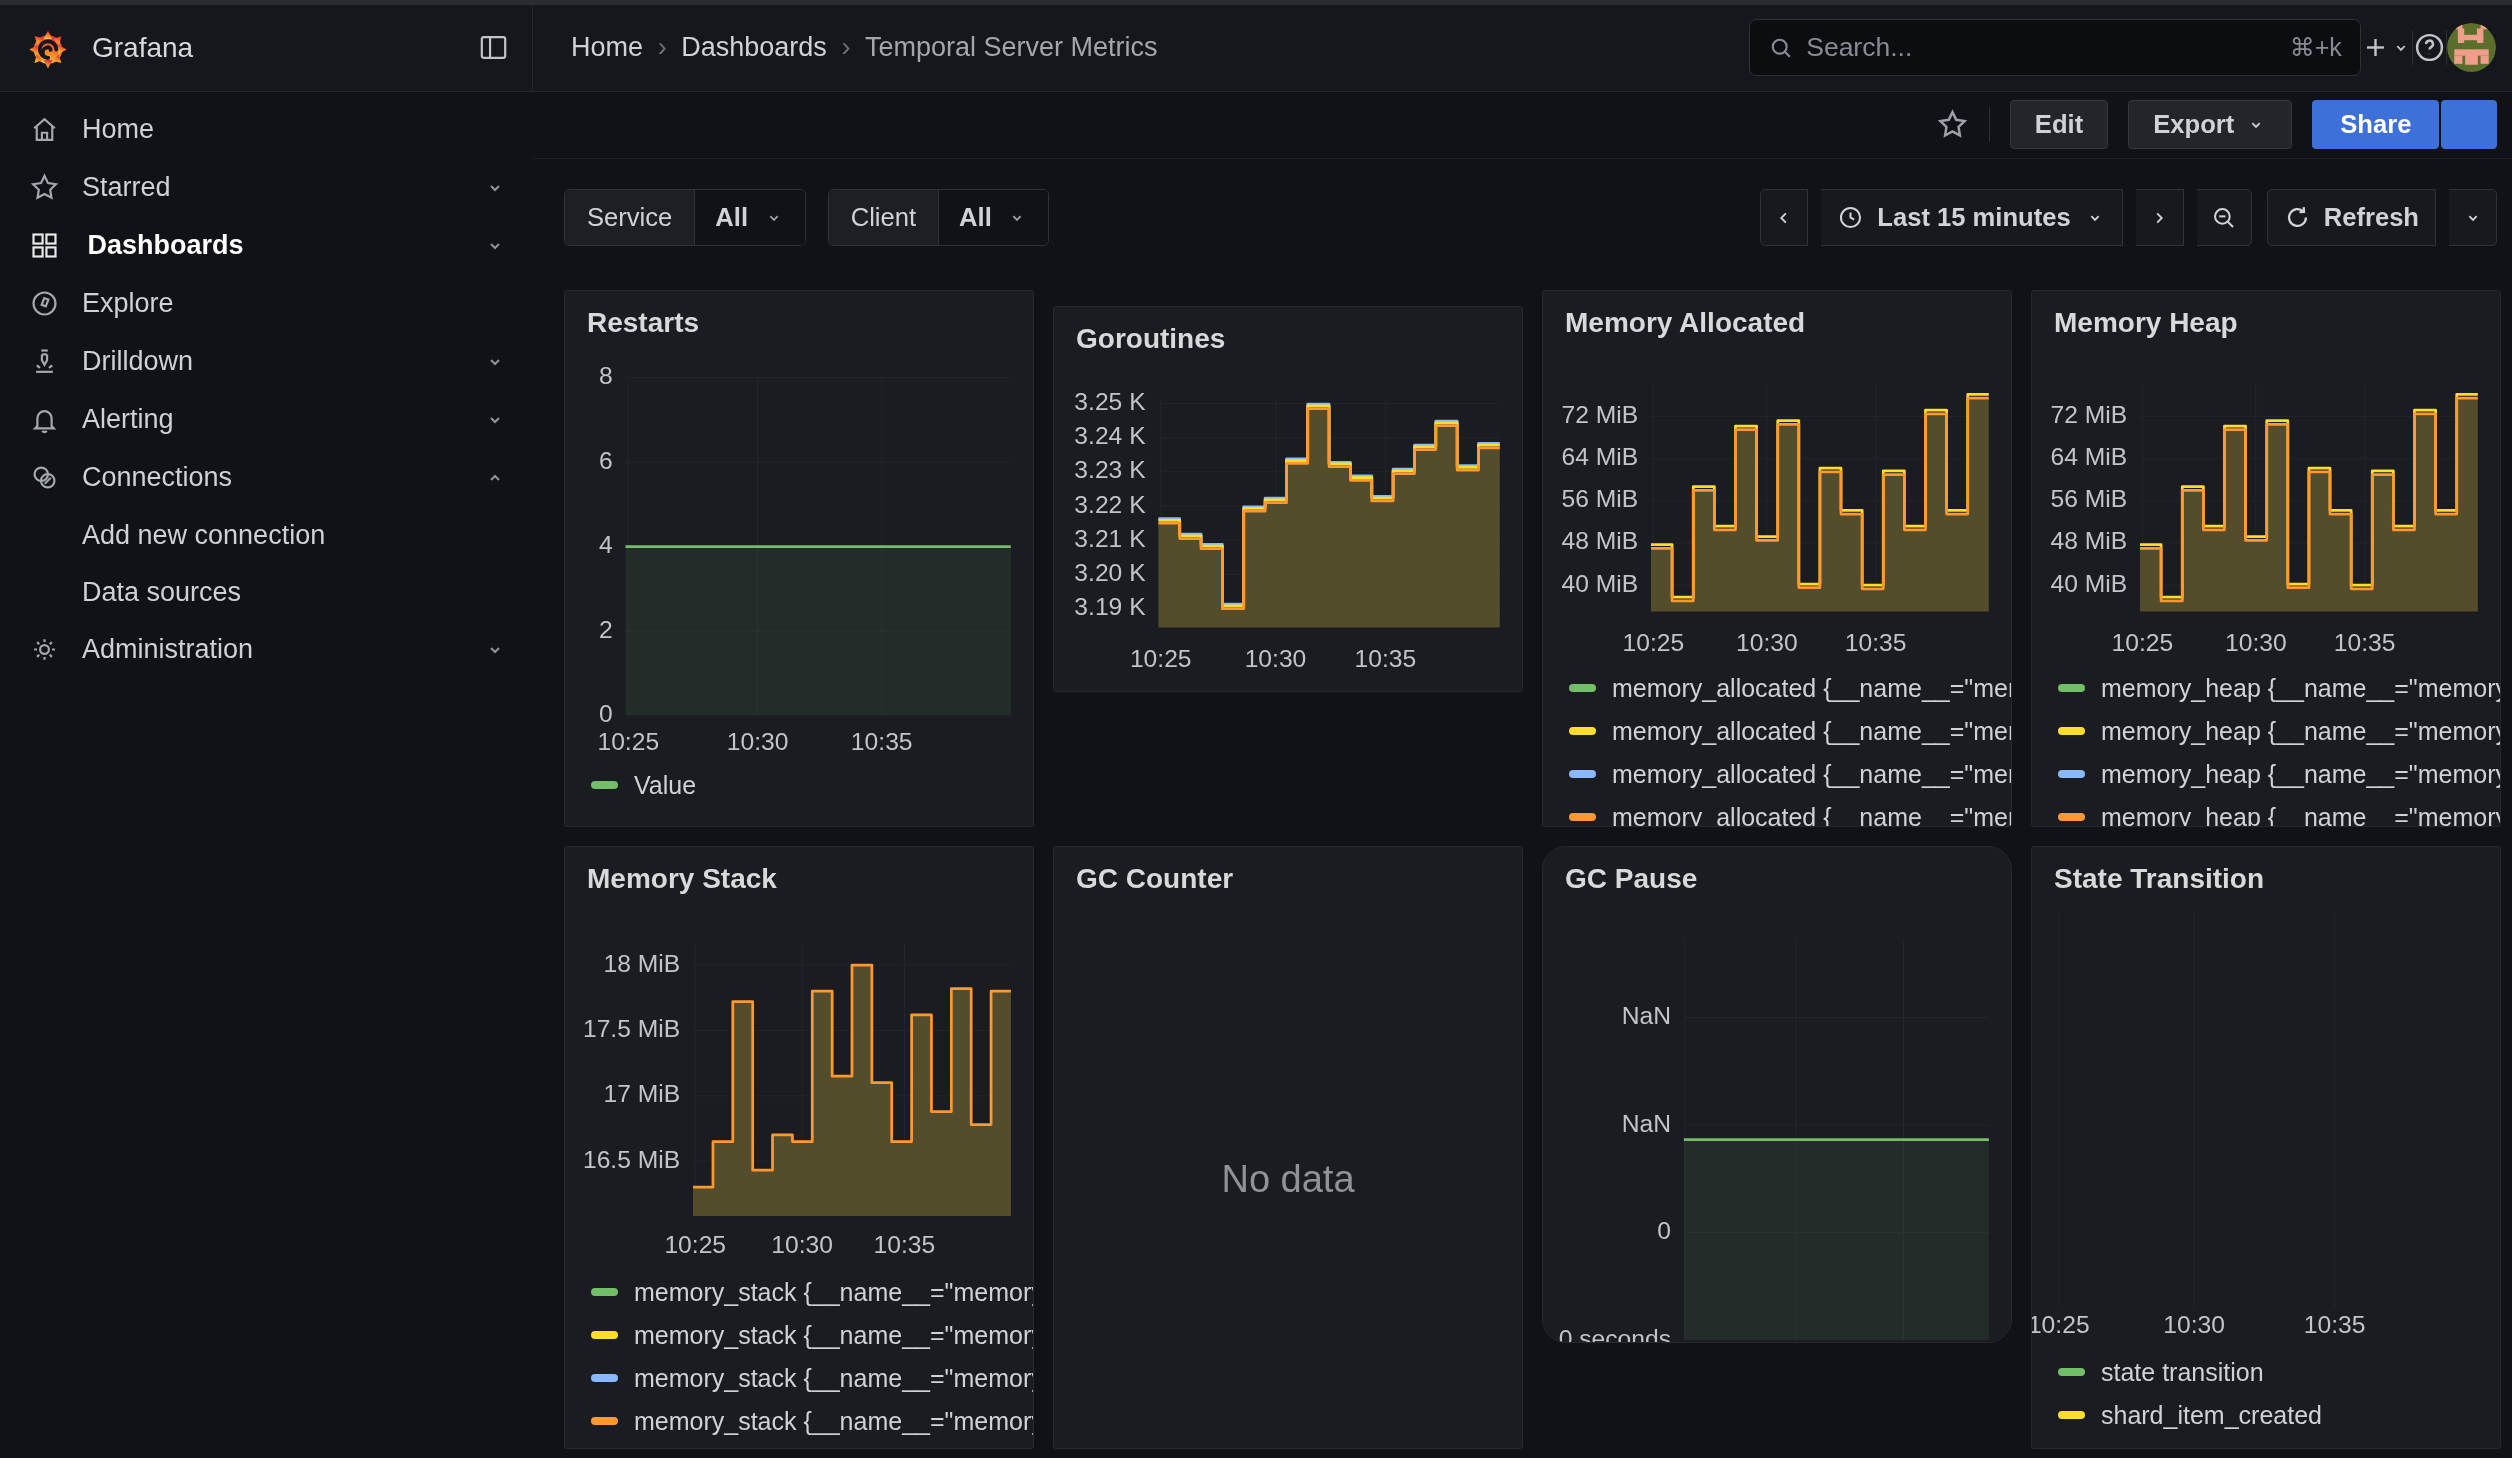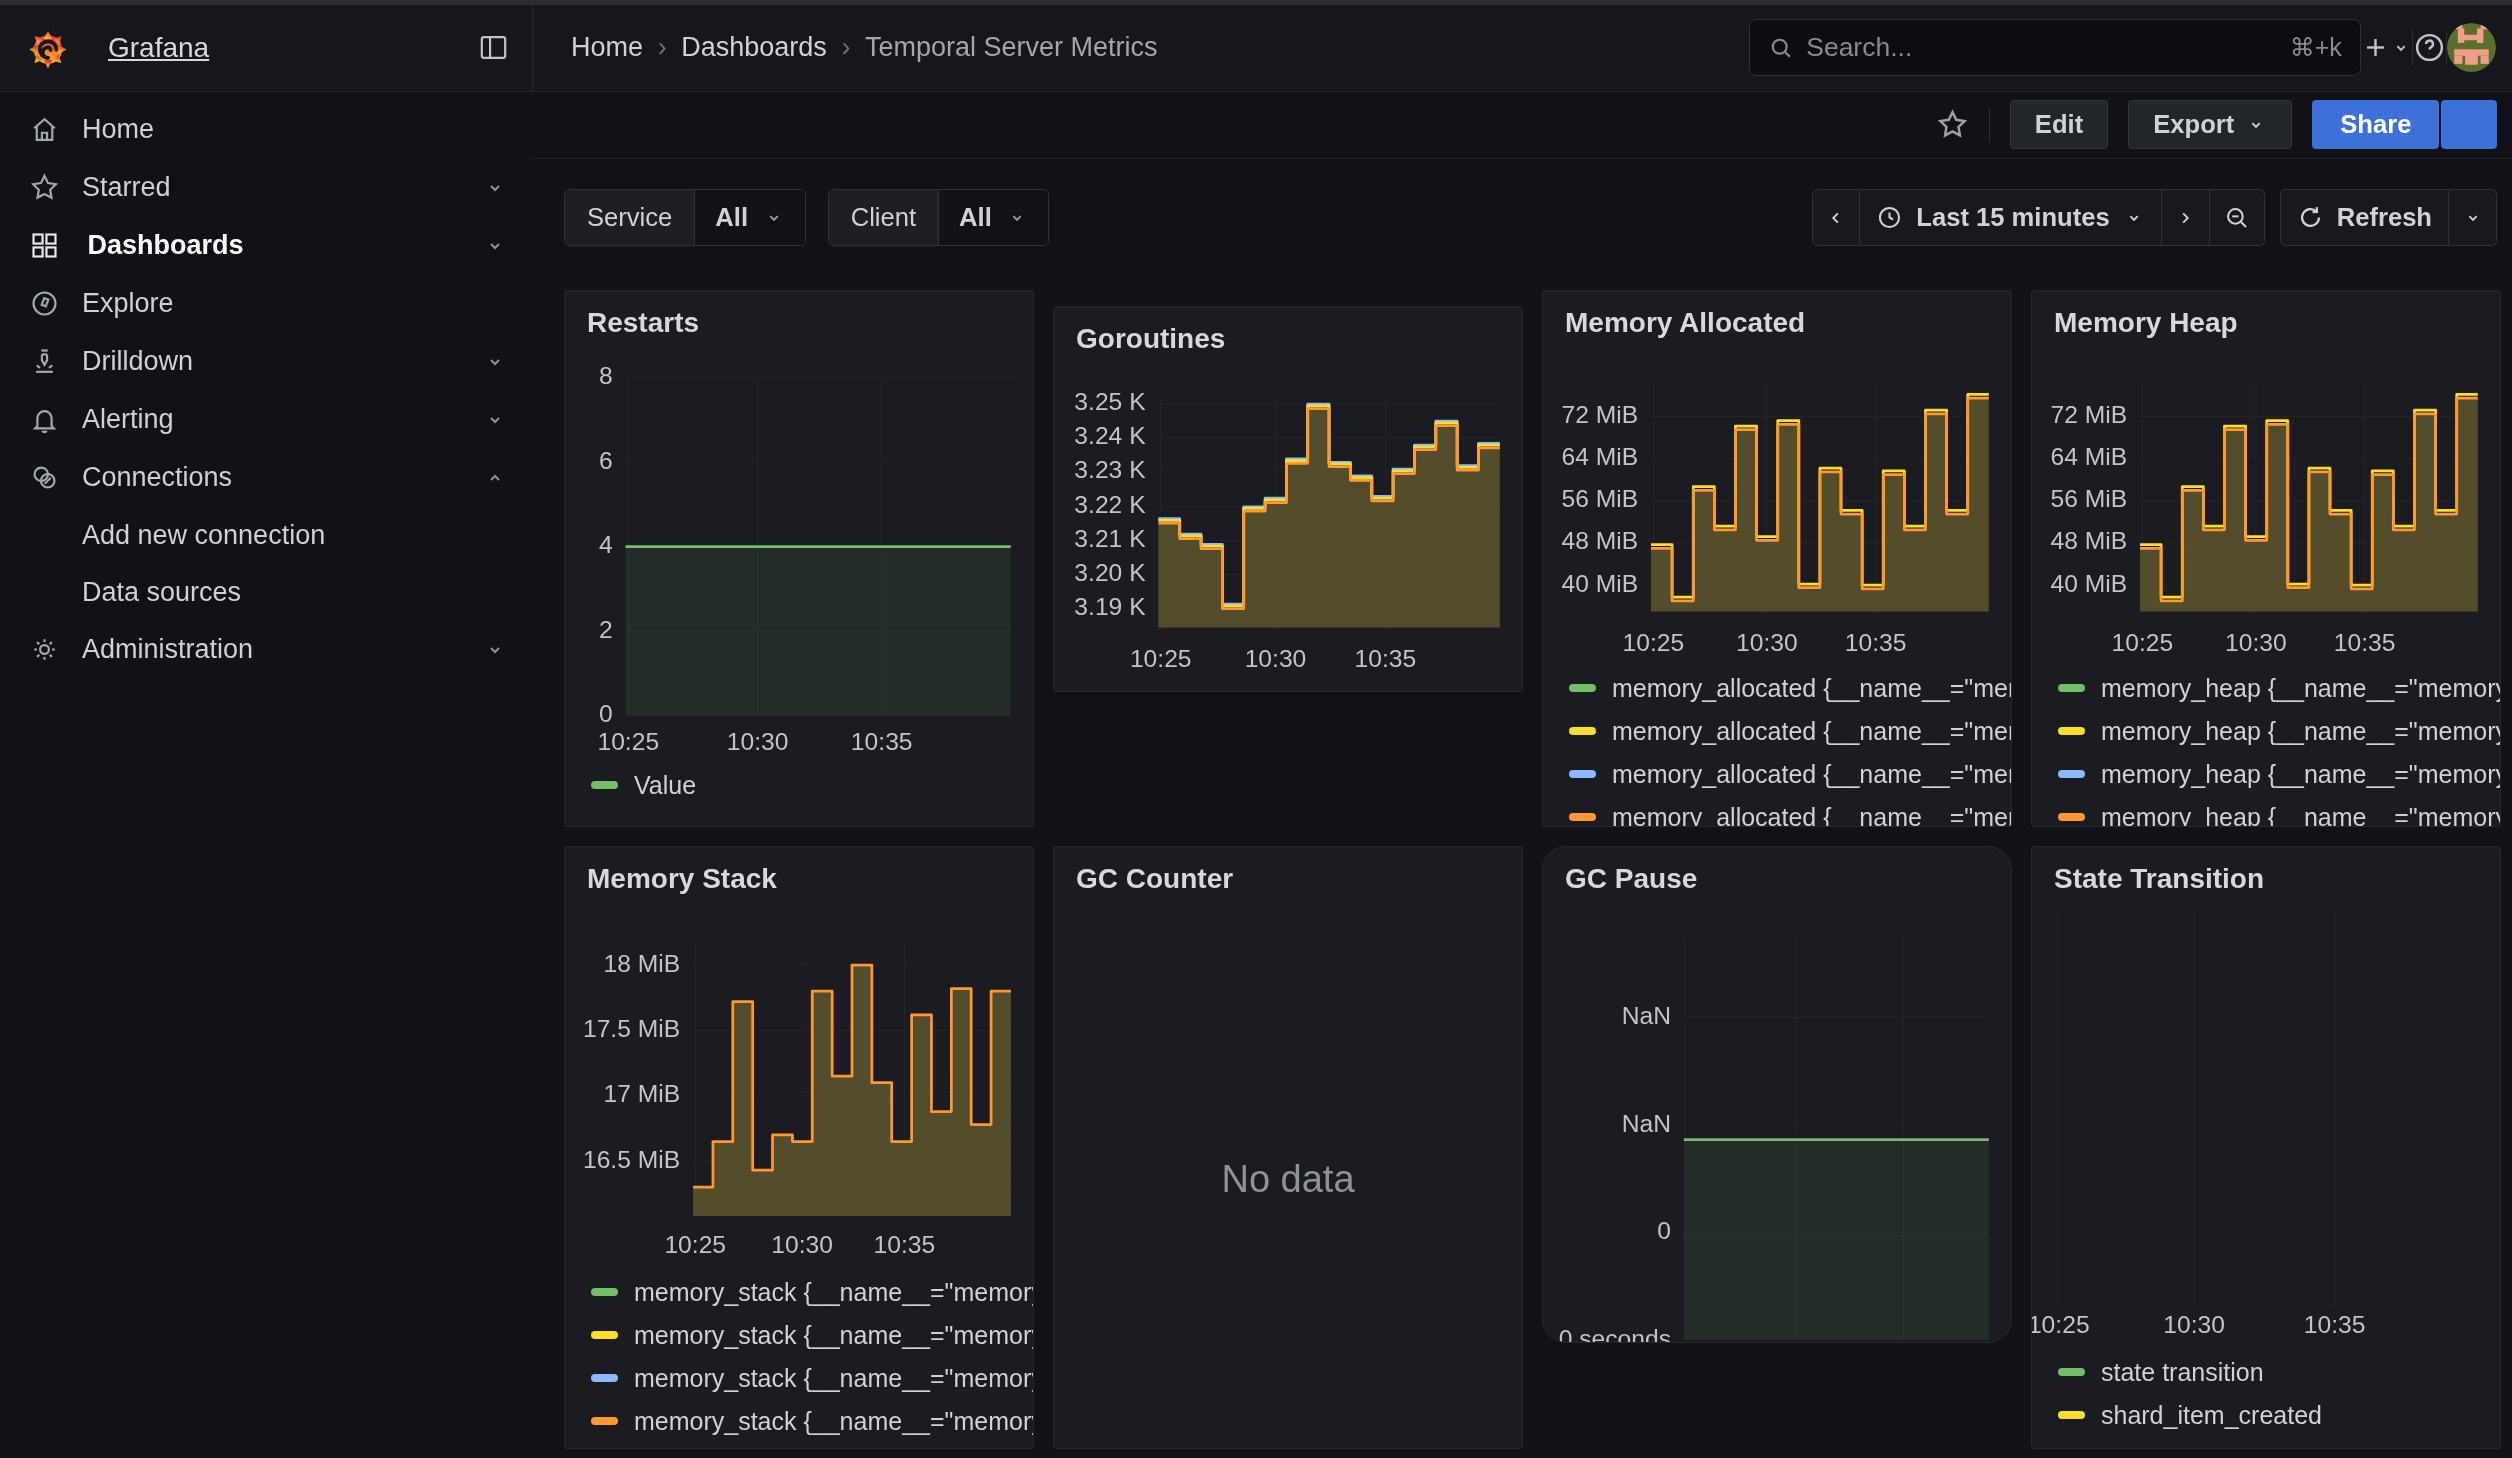--- a/index.html
+++ b/index.html
@@ -5,21 +5,21 @@
   * { margin:0; padding:0; box-sizing:border-box; }
   html,body { width:2512px; height:1458px; overflow:hidden; background:#111217;
               font-family:"Liberation Sans", sans-serif; }
   .topstrip { height:4.6px; background:#2b2c30; }
   
   .header { height:87px; background:#16171c; border-bottom:0.9px solid #24262b;
             display:flex; align-items:center; position:relative; }
   .hleft { width:533px; height:100%; display:flex; align-items:center;
            border-right:0.9px solid #26282c; padding:0 22px 0 24px; }
   .logo { width:48px; height:48px; }
-  .product { color:#d8d9da; font-size:28px; margin-left:36px; flex:1;text-decoration:underline; }
+  .product { color:#d8d9da; font-size:28px; margin-left:20px; flex:1; }
   .icon-btn { background:none; border:none; color:#c2c4c9; display:flex;
               align-items:center; justify-content:center; cursor:pointer; }
   .breadcrumb { display:flex; align-items:center; gap:14.6px; padding-left:38px;
                 font-size:27px; flex:1; }
   .crumb { color:#d0d2d6; }
   .crumb.last { color:#a3a6ad; }
   .crumb-sep { color:#6e7177; font-size:27px; }
   .hright { display:flex; align-items:center; padding-right:16.4px; }
   .search { width:612px; height:57px; background:#0b0d11; border:0.9px solid #2f3238;
             border-radius:7.3px; display:flex; align-items:center; padding:0 18px; gap:12.8px; }
@@ -62,21 +62,21 @@
   .fl { background:#1d1f25; color:#d0d2d6; font-size:25.6px; display:flex; align-items:center;
         padding:0 22px; border-right:0.9px solid #2f3238; }
   .fv { background:#111217; color:#d0d2d6; font-size:25.6px; font-weight:bold; display:flex;
         align-items:center; gap:14.6px; padding:0 20px; cursor:pointer; }
   .fv .chev { color:#9da0a8; }
   .timebar { display:flex; align-items:center; }
   .tbtn { height:57px; background:#17191e; border:0.9px solid #2f3238; color:#d0d2d6;
           display:flex; align-items:center; justify-content:center; gap:12.8px; font-size:25.6px;
           font-weight:bold; cursor:pointer; padding:0 16.4px; font-family:inherit; }
   .tbtn.narrow { width:48px; padding:0; }
-  .tgroup { display:flex; }
+  .tgroup { display:flex;gap:13px; }
   .tgroup .tbtn + .tbtn { border-left:none; }
   .tgroup .tbtn:first-child { border-radius:5.5px 0 0 5.5px; }
   .tgroup .tbtn:last-child { border-radius:0 5.5px 5.5px 0; }
   .gap16 { width:14.6px; }
   
   .grid { display:grid; grid-template-columns:repeat(4,470px); column-gap:19px; row-gap:19px;
           padding:43px 12.8px 0 31px; }
   .panel { width:470px; background:#1a1c21; border:0.9px solid #26282e; border-radius:2.7px;
            position:relative; overflow:hidden; }
   .panel-title { position:absolute; top:16.4px; left:22px; color:#d8d9da; font-size:28px;

